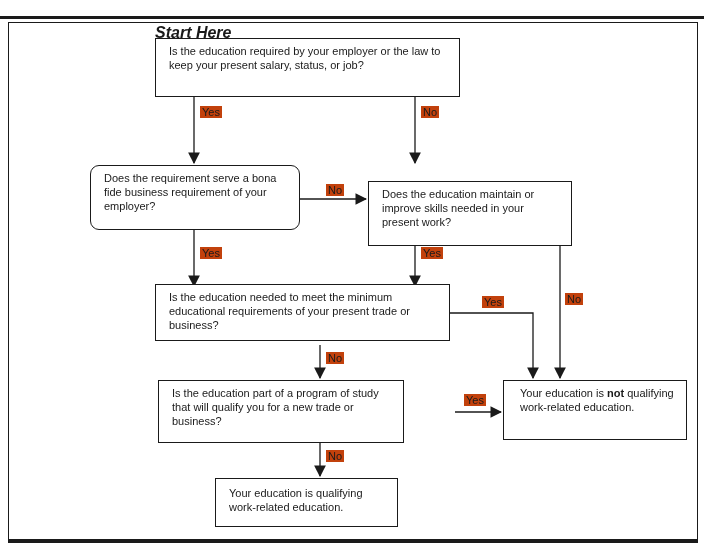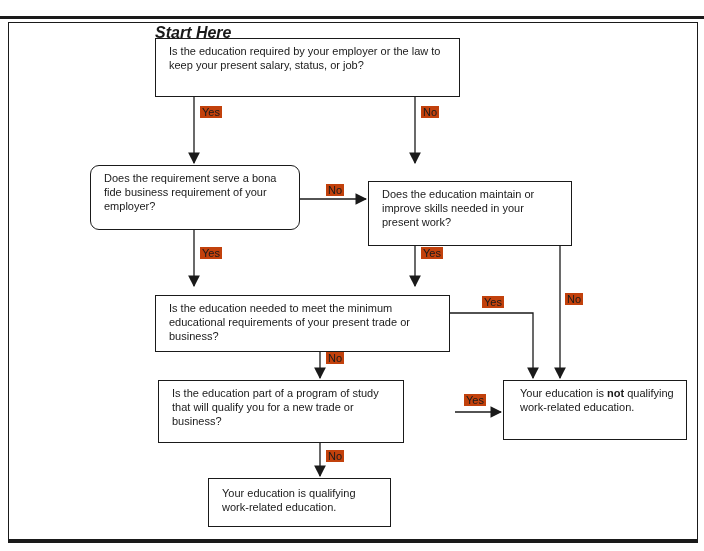--- a/index.html
+++ b/index.html
@@ -36,24 +36,24 @@
     box-sizing:border-box;
     border:1px solid #1a1a1a;
     background:#fff;
     font-size:11px;line-height:14px;
     padding:5px 8px 20px 13px;
   }
   .node .bold{font-weight:bold;}
   #node-q1{left:155px;top:38px;width:305px;height:59px;}
   #node-q2{left:90px; top:165px;width:210px;height:65px;border-radius:9px;}
   #node-q3{left:368px;top:165px;width:204px;height:65px;margin-top:16px;}
-  #node-q4{left:155px;top:295px;width:295px;height:57px;}
+  #node-q4{left:155px;top:284px;width:295px;height:57px;}
   #node-q5{left:158px;top:380px;width:246px;height:63px;}
   #node-nq{left:503px;top:380px;width:184px;height:60px;padding-left:16px;}
-  #node-q { left:208px;top:478px;width:183px;height:49px;padding-top:7px;}
+  #node-q { left:215px;top:478px;width:183px;height:49px;padding-top:7px;}
   .edges{
     position:absolute;left:0;top:0;width:704px;height:551px;
     pointer-events:none;
   }
   .edge-label{
     position:absolute;
     font-size:11px;
     background:#c2410c;padding:0 2px;
     white-space:nowrap;
   }

